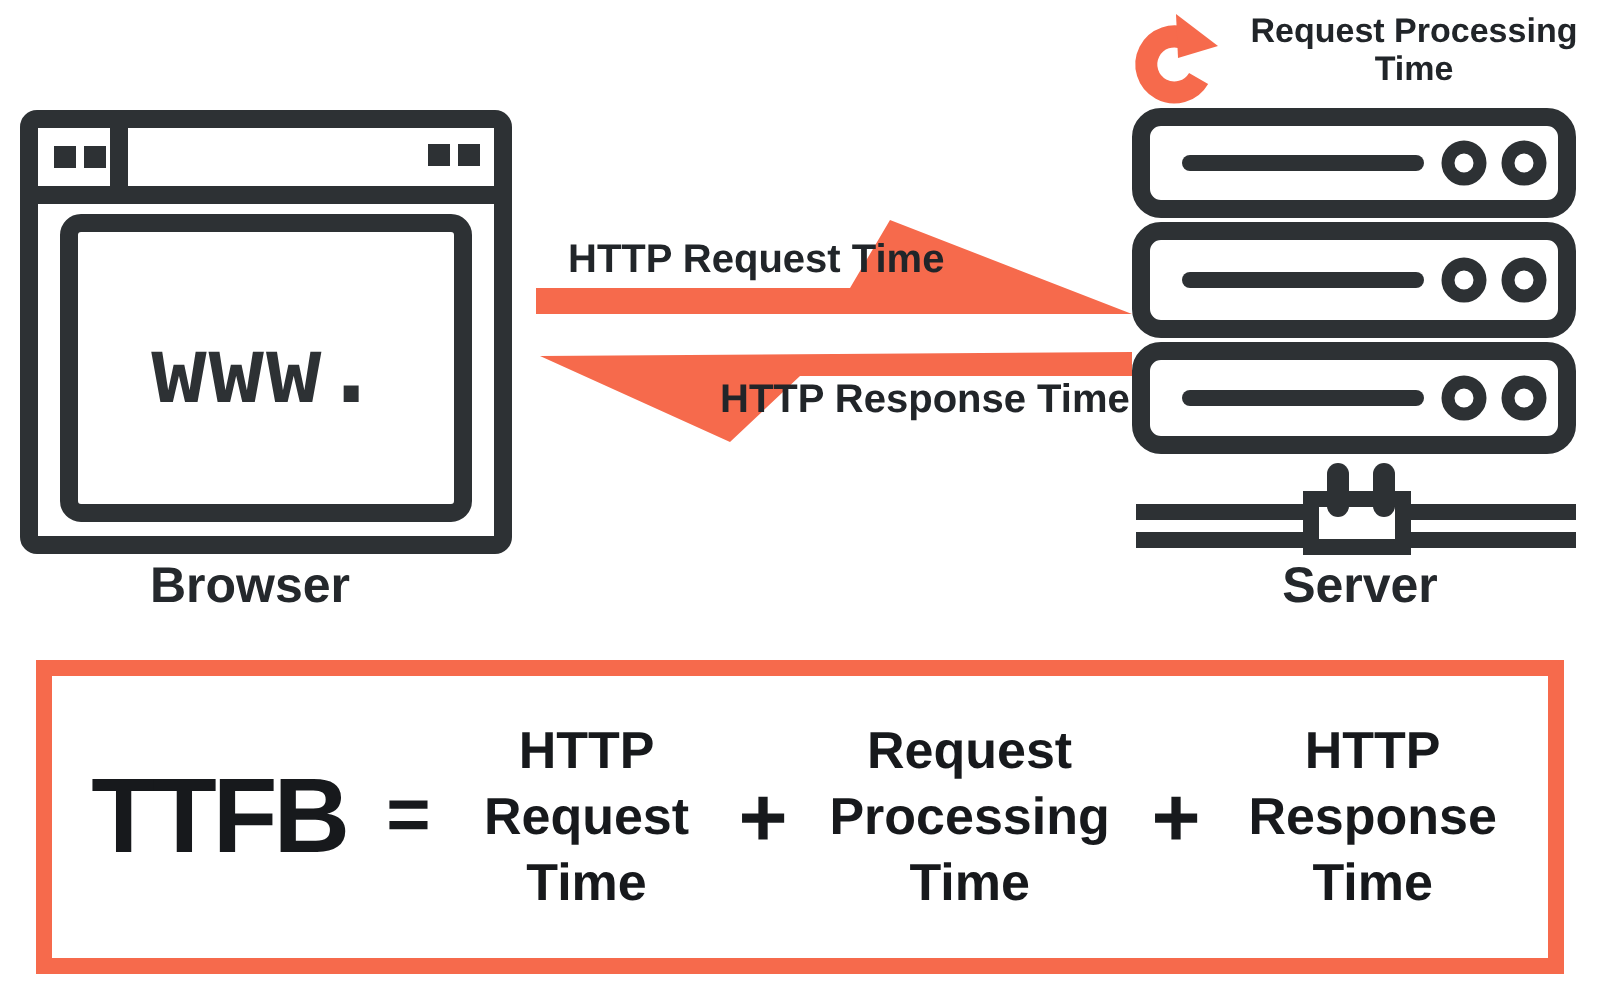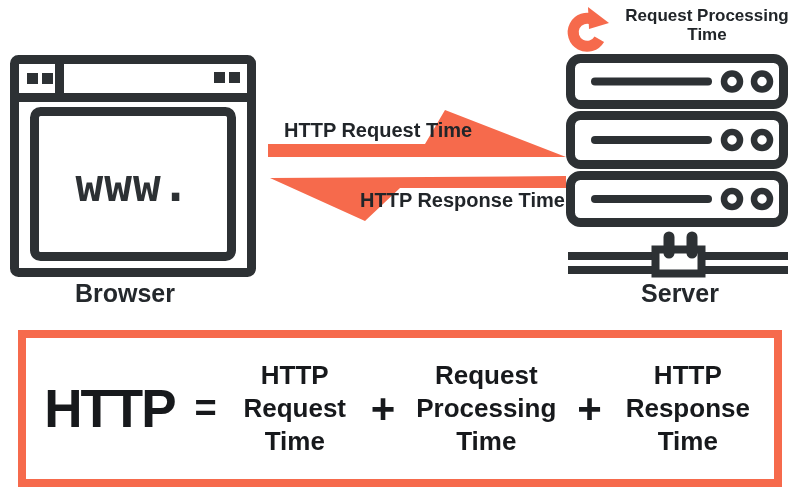--- a/index.html
+++ b/index.html
@@ -97,21 +97,21 @@
 
   <div class="abs arrow-caption" style="left:284px;top:119px;">HTTP Request Time</div>
 
   <div class="abs arrow-caption" style="left:360px;top:189px;">HTTP Response Time</div>
 
   <div class="abs icon-label" style="left:600px;top:279px;width:160px;">Server</div>
 
   <div class="abs icon-label" style="left:45px;top:279px;width:160px;">Browser</div>
 
   <div class="abs formula-box">
-    <span class="ttfb">HTTP</span>
+    <span class="ttfb">TTFB</span>
     <span class="equals">=</span>
     <span class="term t1">HTTP Request Time</span>
     <span class="plus">+</span>
     <span class="term t2">Request Processing Time</span>
     <span class="plus">+</span>
     <span class="term t3">HTTP Response Time</span>
   </div>
 
 </div>
 

